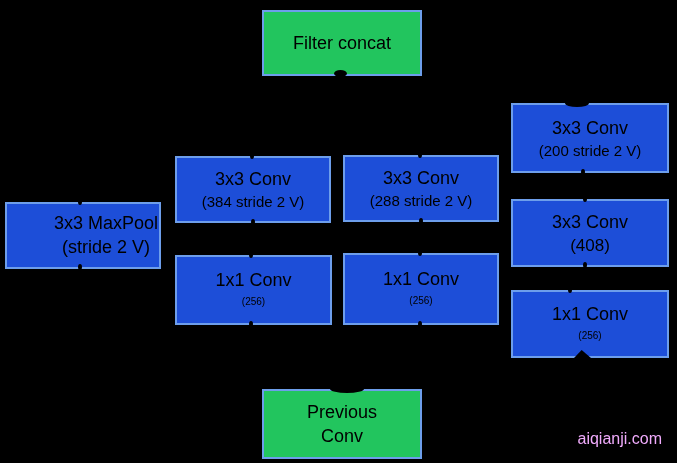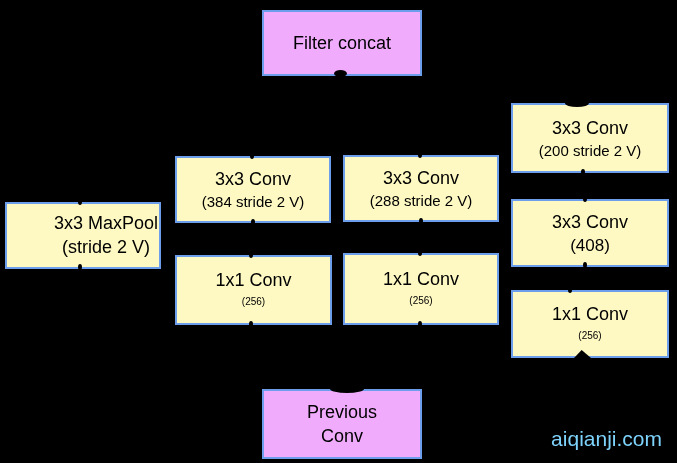--- a/index.html
+++ b/index.html
@@ -13,29 +13,29 @@
     height: 463px;
     background: #000000;
     overflow: hidden;
     font-family: "Liberation Sans", "DejaVu Sans", sans-serif;
     color: #000000;
   }
   .node {
     position: absolute;
     box-sizing: border-box;
     border: 2px solid #6D9EEB;
-    background: #fef9c3;
+    background: #1d4ed8;
     display: flex;
     flex-direction: column;
     align-items: center;
     justify-content: center;
     text-align: center;
     gap: 1px;
   }
-  .node.io { background: #f0abfc; }
+  .node.io { background: #22c55e; }
   .l1 { font-size: 18px; line-height: 23px; white-space: nowrap; }
   .l2 { font-size: 15px; line-height: 19px; white-space: nowrap; }
   .l2.same  { font-size: 18px; line-height: 23px; }
   .l2.mid   { font-size: 17px; line-height: 21px; }
   .l2.small { font-size: 10px; line-height: 18px; }
 
   
   #n-filter-concat { left: 262px; top: 10px;  width: 160px; height: 66px; }
   #n-maxpool       { left: 5px;   top: 202px; width: 156px; height: 67px; padding-left: 46px; }
   #n-conv384       { left: 175px; top: 156px; width: 156px; height: 67px; }
@@ -56,22 +56,22 @@
   .tri {
     position: absolute;
     background: #000000;
     clip-path: polygon(45% 0, 100% 100%, 0% 100%);
   }
 
   .watermark {
     position: absolute;
     right: 15px;
     bottom: 12px;
-    color: #7dd3fc;
-    font-size: 21px;
+    color: #f0abfc;
+    font-size: 16px;
     line-height: 25px;
     white-space: nowrap;
   }
 </style>
 </head>
 <body>
 
 <div class="stage">
 
   <div class="node io" id="n-filter-concat">

